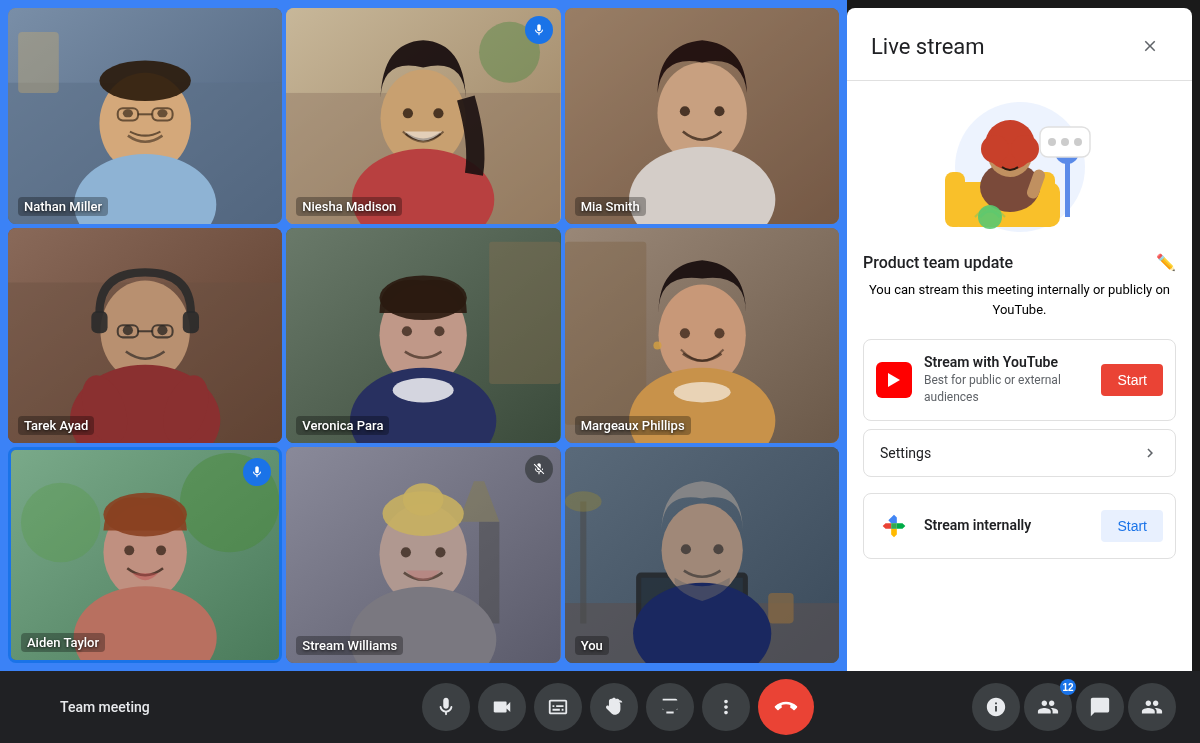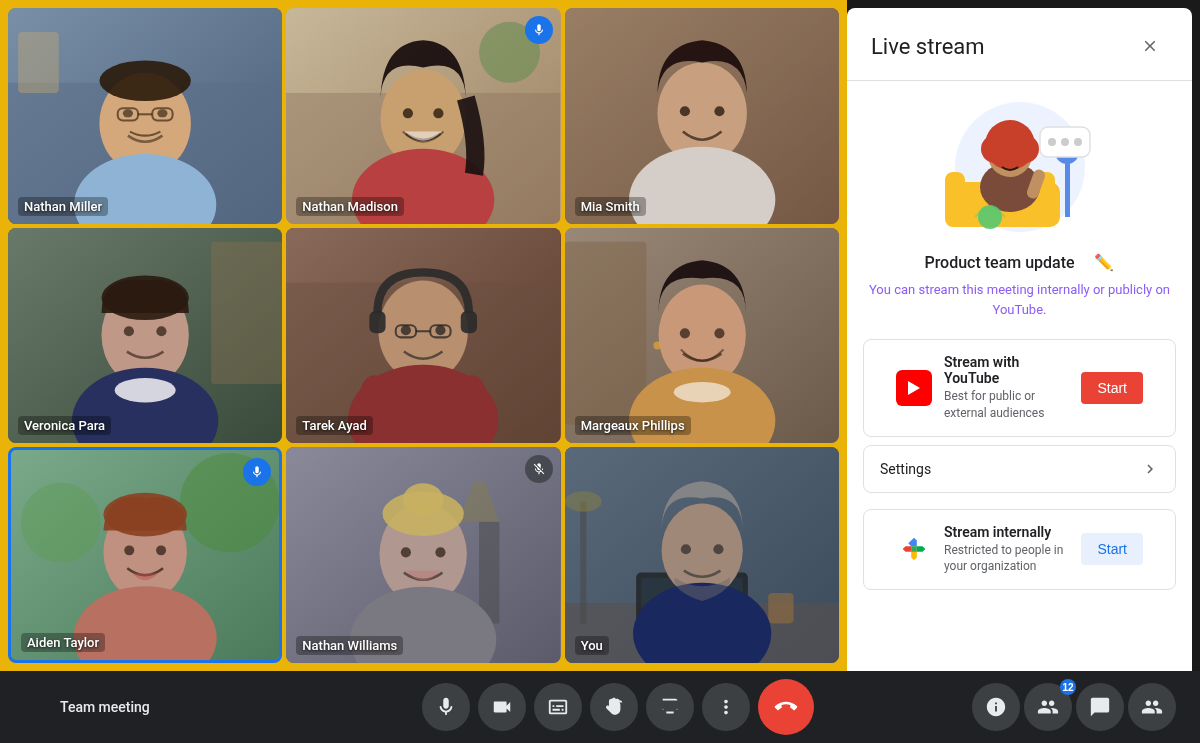--- a/index.html
+++ b/index.html
@@ -20,21 +20,21 @@
     }
 
     
     .video-grid {
       flex: 1;
       display: grid;
       grid-template-columns: repeat(3, 1fr);
       grid-template-rows: repeat(3, 1fr);
       gap: 4px;
       padding: 8px;
-      background: #eab308;
+      background: #3b82f6;
     }
 
     .video-tile {
       background: #3c4043;
       border-radius: 8px;
       overflow: hidden;
       position: relative;
     }
 
     .video-tile.active-speaker {
@@ -194,50 +194,50 @@
     .illustration-container {
       display: flex;
       justify-content: center;
       margin-bottom: 16px;
     }
 
     
     .meeting-title-row {
       display: flex;
       align-items: center;
-      justify-content: center;
+      justify-content: space-between;
       gap: 20px;
       margin-bottom: 8px;
     }
 
     .meeting-title {
       font-size: 16px;
       font-weight: 500;
       color: #202124;
     }
 
     .edit-icon {
       color: #5f6368;
       font-size: 16px;
       cursor: pointer;
     }
 
     .meeting-desc {
       text-align: center;
       font-size: 13px;
-      color: #8b5cf6;
+      color: #000000;
       margin-bottom: 20px;
       line-height: 1.5;
     }
 
     
     .stream-option-card {
       border: 1px solid #e0e0e0;
       border-radius: 8px;
-      padding: 14px 32px;
+      padding: 14px 12px;
       margin-bottom: 8px;
       display: flex;
       align-items: center;
       gap: 12px;
     }
 
     .stream-option-info {
       flex: 1;
     }
 
@@ -413,21 +413,21 @@
         <ellipse cx="150" cy="110" rx="5" ry="5" fill="#2a1a10" opacity="0.8"></ellipse>
         <path d="M118,130 Q135,142 152,130" stroke="#2a1a10" stroke-width="2.5" fill="none" opacity="0.7"></path>
 
         <path d="M115,128 Q135,148 155,128" stroke="#2a1a10" stroke-width="2" fill="white" opacity="0.5"></path>
       </svg>
       <div class="mic-icon-badge">
         <svg width="14" height="14" viewBox="0 0 24 24" fill="white">
             <path d="M12 14c1.66 0 3-1.34 3-3V5c0-1.66-1.34-3-3-3S9 3.34 9 5v6c0 1.66 1.34 3 3 3zm5.91-3c-.49 0-.9.36-.98.85C16.52 14.2 14.47 16 12 16s-4.52-1.8-4.93-4.15c-.08-.49-.49-.85-.98-.85-.61 0-1.09.54-1 1.14.49 3 2.89 5.35 5.91 5.78V20c0 .55.45 1 1 1s1-.45 1-1v-2.08c3.02-.43 5.42-2.78 5.91-5.78.1-.6-.39-1.14-1-1.14z"></path>
           </svg>
       </div>
-      <div class="name-label">Nathan Madison</div>
+      <div class="name-label">Niesha Madison</div>
     </div>
 
     <div class="video-tile tile-2">
       <svg width="100%" height="100%" viewBox="0 0 270 225" preserveAspectRatio="xMidYMid slice" xmlns="http://www.w3.org/2000/svg">
         <defs>
           <linearGradient id="g2" x1="0" y1="0" x2="1" y2="1">
             <stop offset="0%" stop-color="#a08870"></stop>
             <stop offset="100%" stop-color="#6a5040"></stop>
           </linearGradient>
         </defs>
@@ -442,20 +442,55 @@
 
         <path d="M91,90 Q95,52 135,60 Q175,52 179,90 Q178,42 135,38 Q92,42 91,90 Z" fill="#1a0a0a" opacity="0.9"></path>
 
         <ellipse cx="118" cy="108" rx="5" ry="5" fill="#2a1a10" opacity="0.8"></ellipse>
         <ellipse cx="152" cy="108" rx="5" ry="5" fill="#2a1a10" opacity="0.8"></ellipse>
         <path d="M116,128 Q135,144 154,128" stroke="#2a1a10" stroke-width="2.5" fill="none" opacity="0.7"></path>
       </svg>
       <div class="name-label">Mia Smith</div>
     </div>
 
+    <div class="video-tile tile-4">
+      <svg width="100%" height="100%" viewBox="0 0 270 225" preserveAspectRatio="xMidYMid slice" xmlns="http://www.w3.org/2000/svg">
+        <defs>
+          <linearGradient id="g4" x1="0" y1="0" x2="1" y2="1">
+            <stop offset="0%" stop-color="#8a6a5a"></stop>
+            <stop offset="100%" stop-color="#5a3a2a"></stop>
+          </linearGradient>
+        </defs>
+        <rect width="270" height="225" fill="url(#g4)"></rect>
+
+        <rect x="0" y="60" width="270" height="165" fill="#6a5040" opacity="0.4"></rect>
+
+        <ellipse cx="135" cy="280" rx="95" ry="65" fill="#c0a090" opacity="0.7"></ellipse>
+        <ellipse cx="135" cy="108" rx="44" ry="50" fill="#b89070"></ellipse>
+
+        <ellipse cx="135" cy="195" rx="74" ry="54" fill="#8a3030"></ellipse>
+
+        <ellipse cx="95" cy="185" rx="20" ry="35" fill="#8a3030" transform="rotate(-20, 95, 185)"></ellipse>
+        <ellipse cx="175" cy="185" rx="20" ry="35" fill="#8a3030" transform="rotate(20, 175, 185)"></ellipse>
+
+        <path d="M90,90 Q90,50 135,50 Q180,50 180,90" stroke="#2a2a2a" stroke-width="8" fill="none" opacity="0.9"></path>
+        <rect x="82" y="88" width="16" height="22" rx="6" fill="#2a2a2a" opacity="0.9"></rect>
+        <rect x="172" y="88" width="16" height="22" rx="6" fill="#2a2a2a" opacity="0.9"></rect>
+
+        <ellipse cx="118" cy="107" rx="5" ry="5" fill="#1a1a1a" opacity="0.7"></ellipse>
+        <ellipse cx="152" cy="107" rx="5" ry="5" fill="#1a1a1a" opacity="0.7"></ellipse>
+
+        <rect x="108" y="102" width="20" height="12" rx="5" fill="none" stroke="#1a1a1a" stroke-width="2" opacity="0.7"></rect>
+        <rect x="142" y="102" width="20" height="12" rx="5" fill="none" stroke="#1a1a1a" stroke-width="2" opacity="0.7"></rect>
+        <line x1="128" y1="108" x2="142" y2="108" stroke="#1a1a1a" stroke-width="2" opacity="0.7"></line>
+        <path d="M116,128 Q135,142 154,128" stroke="#1a1a1a" stroke-width="2.5" fill="none" opacity="0.6"></path>
+      </svg>
+      <div class="name-label">Tarek Ayad</div>
+    </div>
+
     <div class="video-tile tile-3">
       <svg width="100%" height="100%" viewBox="0 0 270 225" preserveAspectRatio="xMidYMid slice" xmlns="http://www.w3.org/2000/svg">
         <defs>
           <linearGradient id="g3" x1="0" y1="0" x2="1" y2="1">
             <stop offset="0%" stop-color="#6a7a6a"></stop>
             <stop offset="100%" stop-color="#3a4a3a"></stop>
           </linearGradient>
         </defs>
         <rect width="270" height="225" fill="url(#g3)"></rect>
 
@@ -471,55 +506,20 @@
         <path d="M92,90 Q92,52 135,58 Q178,52 178,90" fill="#2a1a10" opacity="0.9"></path>
         <ellipse cx="135" cy="75" rx="43" ry="22" fill="#2a1a10" opacity="0.9"></ellipse>
 
         <ellipse cx="119" cy="108" rx="5" ry="5" fill="#2a1a10" opacity="0.7"></ellipse>
         <ellipse cx="151" cy="108" rx="5" ry="5" fill="#2a1a10" opacity="0.7"></ellipse>
         <path d="M117,128 Q135,140 153,128" stroke="#2a1a10" stroke-width="2.5" fill="none" opacity="0.6"></path>
       </svg>
       <div class="name-label">Veronica Para</div>
     </div>
 
-    <div class="video-tile tile-4">
-      <svg width="100%" height="100%" viewBox="0 0 270 225" preserveAspectRatio="xMidYMid slice" xmlns="http://www.w3.org/2000/svg">
-        <defs>
-          <linearGradient id="g4" x1="0" y1="0" x2="1" y2="1">
-            <stop offset="0%" stop-color="#8a6a5a"></stop>
-            <stop offset="100%" stop-color="#5a3a2a"></stop>
-          </linearGradient>
-        </defs>
-        <rect width="270" height="225" fill="url(#g4)"></rect>
-
-        <rect x="0" y="60" width="270" height="165" fill="#6a5040" opacity="0.4"></rect>
-
-        <ellipse cx="135" cy="280" rx="95" ry="65" fill="#c0a090" opacity="0.7"></ellipse>
-        <ellipse cx="135" cy="108" rx="44" ry="50" fill="#b89070"></ellipse>
-
-        <ellipse cx="135" cy="195" rx="74" ry="54" fill="#8a3030"></ellipse>
-
-        <ellipse cx="95" cy="185" rx="20" ry="35" fill="#8a3030" transform="rotate(-20, 95, 185)"></ellipse>
-        <ellipse cx="175" cy="185" rx="20" ry="35" fill="#8a3030" transform="rotate(20, 175, 185)"></ellipse>
-
-        <path d="M90,90 Q90,50 135,50 Q180,50 180,90" stroke="#2a2a2a" stroke-width="8" fill="none" opacity="0.9"></path>
-        <rect x="82" y="88" width="16" height="22" rx="6" fill="#2a2a2a" opacity="0.9"></rect>
-        <rect x="172" y="88" width="16" height="22" rx="6" fill="#2a2a2a" opacity="0.9"></rect>
-
-        <ellipse cx="118" cy="107" rx="5" ry="5" fill="#1a1a1a" opacity="0.7"></ellipse>
-        <ellipse cx="152" cy="107" rx="5" ry="5" fill="#1a1a1a" opacity="0.7"></ellipse>
-
-        <rect x="108" y="102" width="20" height="12" rx="5" fill="none" stroke="#1a1a1a" stroke-width="2" opacity="0.7"></rect>
-        <rect x="142" y="102" width="20" height="12" rx="5" fill="none" stroke="#1a1a1a" stroke-width="2" opacity="0.7"></rect>
-        <line x1="128" y1="108" x2="142" y2="108" stroke="#1a1a1a" stroke-width="2" opacity="0.7"></line>
-        <path d="M116,128 Q135,142 154,128" stroke="#1a1a1a" stroke-width="2.5" fill="none" opacity="0.6"></path>
-      </svg>
-      <div class="name-label">Tarek Ayad</div>
-    </div>
-
     <div class="video-tile tile-6">
       <svg width="100%" height="100%" viewBox="0 0 270 225" preserveAspectRatio="xMidYMid slice" xmlns="http://www.w3.org/2000/svg">
         <defs>
           <linearGradient id="g6" x1="0" y1="0" x2="1" y2="1">
             <stop offset="0%" stop-color="#9a8878"></stop>
             <stop offset="100%" stop-color="#6a5848"></stop>
           </linearGradient>
         </defs>
         <rect width="270" height="225" fill="url(#g6)"></rect>
 
@@ -607,21 +607,21 @@
         <ellipse cx="152" cy="110" rx="5" ry="5" fill="#2a1a10" opacity="0.7"></ellipse>
         <path d="M116,130 Q135,144 154,130" stroke="#2a1a10" stroke-width="2.5" fill="none" opacity="0.6"></path>
 
         <path d="M118,128 Q135,148 152,128" fill="#c07070" opacity="0.4"></path>
       </svg>
       <div class="mic-muted-badge">
         <svg width="14" height="14" viewBox="0 0 24 24" fill="white">
             <path d="M19 11h-1.7c0 .74-.16 1.43-.43 2.05l1.23 1.23c.56-.98.9-2.09.9-3.28zm-4.02.17c0-.06.02-.11.02-.17V5c0-1.66-1.34-3-3-3S9 3.34 9 5v.18l5.98 5.99zM4.27 3L3 4.27l6.01 6.01V11c0 1.66 1.33 3 2.99 3 .22 0 .44-.03.65-.08l1.66 1.66c-.71.33-1.5.52-2.31.52-2.76 0-5.3-2.1-5.3-5.1H5c0 3.41 2.72 6.23 6 6.72V21h2v-3.28c.91-.13 1.77-.45 2.54-.9L19.73 21 21 19.73 4.27 3z"></path>
           </svg>
       </div>
-      <div class="name-label">Nathan Williams</div>
+      <div class="name-label">Stream Williams</div>
     </div>
 
     <div class="video-tile tile-8">
       <svg width="100%" height="100%" viewBox="0 0 270 225" preserveAspectRatio="xMidYMid slice" xmlns="http://www.w3.org/2000/svg">
         <defs>
           <linearGradient id="g8" x1="0" y1="0" x2="1" y2="1">
             <stop offset="0%" stop-color="#5a6a7a"></stop>
             <stop offset="100%" stop-color="#3a4a5a"></stop>
           </linearGradient>
         </defs>
@@ -732,21 +732,20 @@
           <svg width="34" height="34" viewBox="0 0 48 48" xmlns="http://www.w3.org/2000/svg">
             <path d="M28 20v8h8l4-4-4-4h-8z" fill="#00AC47"></path>
             <path d="M20 28v8l4 4 4-4v-8h-8z" fill="#FFBA00"></path>
             <path d="M20 12l-4 4 4 4h8v-8l-4-4z" fill="#4285F4"></path>
             <path d="M12 20l-4 4 4 4h8v-8h-8z" fill="#EA4335"></path>
             <rect x="20" y="20" width="8" height="8" fill="#34A853"></rect>
           </svg>
         </div>
         <div class="stream-option-info">
           <div class="stream-option-title">Stream internally</div>
-          <div class="stream-option-desc">Restricted to people in your organization</div>
         </div>
         <button class="start-btn-outline">Start</button>
       </div>
 
     </div>
   </div>
 </div>
 
 <div class="toolbar">
   <div class="toolbar-left">

